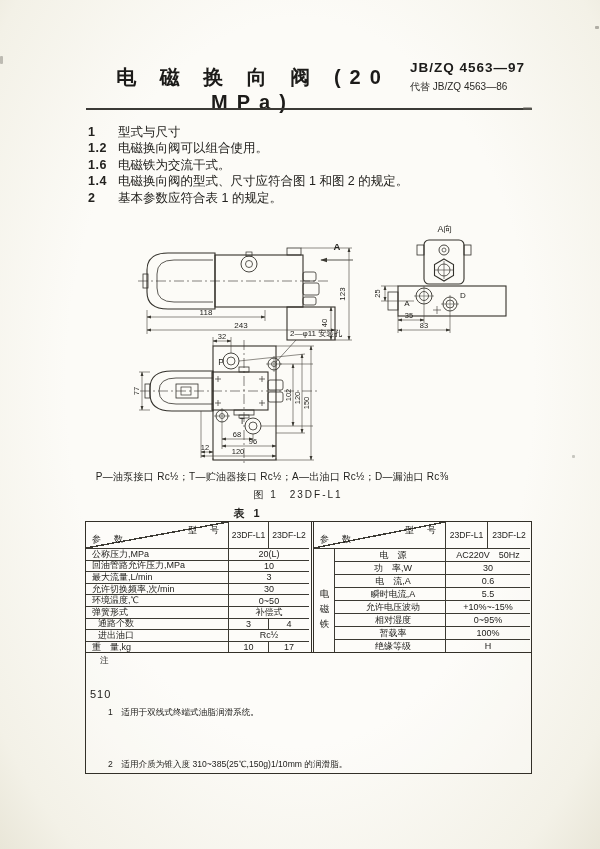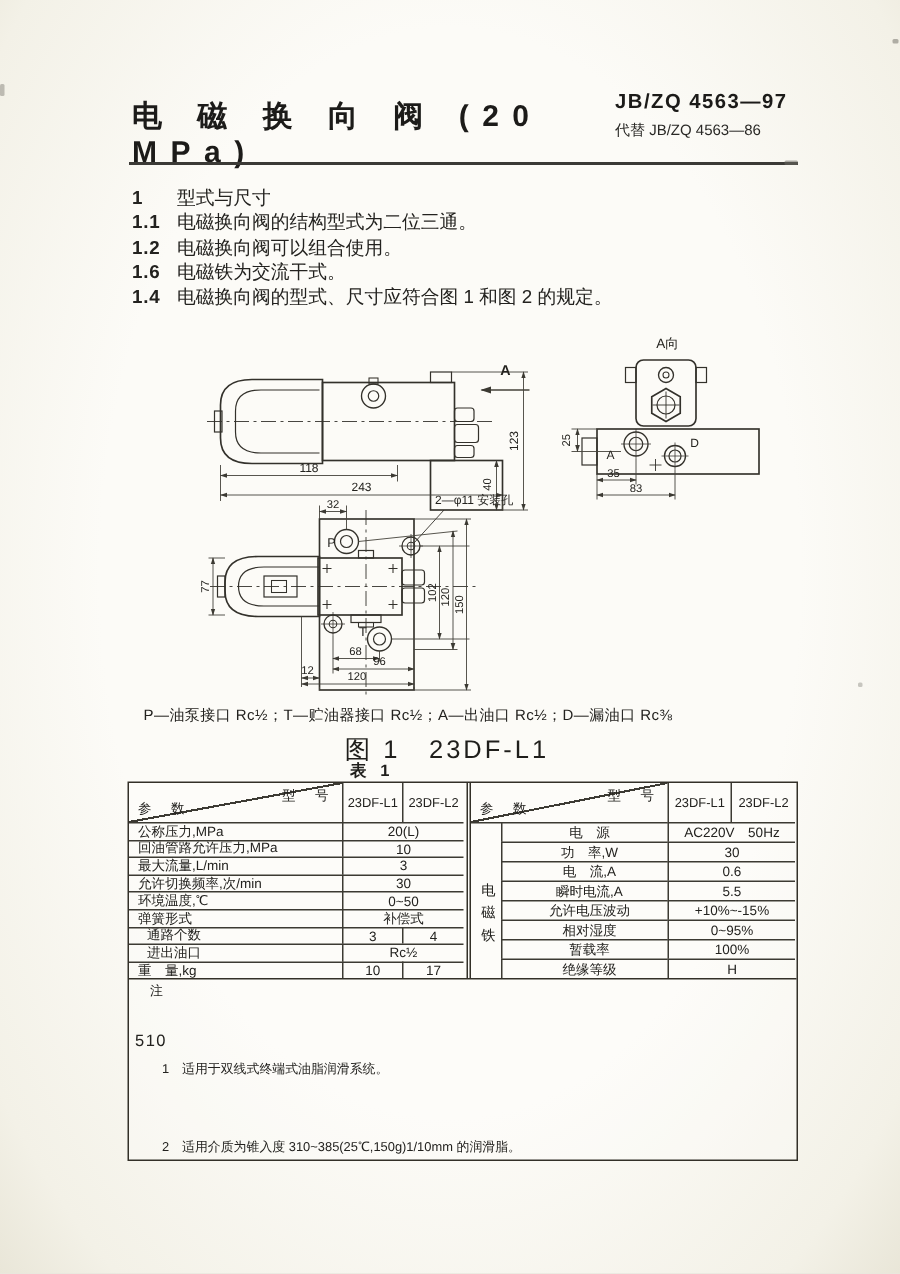--- a/index.html
+++ b/index.html
@@ -11,21 +11,21 @@
     color:#23221f;
   }
   .page{
     position:absolute;left:0;top:0;width:600px;height:849px;
     background:radial-gradient(ellipse at 50% 45%, #fcfbf7 55%, #f3f1e7 88%, #e9e6d8 100%);
   }
   
   .title{
     position:absolute;left:88px;top:64px;width:330px;
     font-size:20px;font-weight:bold;letter-spacing:9px;
-    text-align:left;color:#1c1b19;
+    text-align:center;color:#1c1b19;
   }
   .stdno{
     position:absolute;left:410px;top:60px;
     font-size:13.5px;font-weight:bold;letter-spacing:1px;color:#1c1b19;
   }
   .replaces{
     position:absolute;left:410px;top:80px;
     font-size:10px;color:#2a2926;
   }
   .rule{
@@ -37,21 +37,21 @@
   .clause .no{display:inline-block;min-width:30px;font-weight:bold;letter-spacing:.5px;}
   
   .figwrap{position:absolute;left:0;top:222px;width:600px;height:246px;}
   svg text{fill:#24231f;font-family:"Liberation Sans",sans-serif;}
   .legend{
     position:absolute;left:0;top:470px;width:544px;text-align:center;
     font-size:10px;letter-spacing:.3px;color:#23221f;
   }
   .figcap{
     position:absolute;left:0;top:488px;width:596px;text-align:center;
-    font-size:17px;letter-spacing:2px;color:#1f1e1b;
+    font-size:10px;letter-spacing:2px;color:#1f1e1b;
   }
   .tabcap{
     position:absolute;left:0;top:506px;width:496px;text-align:center;
     font-size:11px;font-weight:bold;letter-spacing:3px;color:#1f1e1b;
   }
   
   .tbl{
     position:absolute;left:85px;top:521px;width:445px;
     border:1.5px solid #333028;background:rgba(255,255,255,.25);
     font-size:9px;color:#23221f;
@@ -94,24 +94,24 @@
 
 <div class="page">
 
   <div class="title">电 磁 换 向 阀 (20 MPa)</div>
   <div class="stdno">JB/ZQ 4563—97</div>
   <div class="replaces">代替 JB/ZQ 4563—86</div>
   <div class="rule"></div>
 
   <div class="clauses">
     <div class="clause"><span class="no">1</span><span>型式与尺寸</span></div>
-    <div class="clause"><span class="no">1.1</span><span>电磁换向阀的结构型式为二位三通。</span></div>
     <div class="clause"><span class="no">1.2</span><span>电磁换向阀可以组合使用。</span></div>
     <div class="clause"><span class="no">1.6</span><span>电磁铁为交流干式。</span></div>
     <div class="clause"><span class="no">1.4</span><span>电磁换向阀的型式、尺寸应符合图 1 和图 2 的规定。</span></div>
+    <div class="clause"><span class="no">2</span><span>基本参数应符合表 1 的规定。</span></div>
   </div>
 
   <div class="figwrap">
   <svg width="600" height="246" viewBox="0 0 600 246">
     <defs>
       <marker id="arr" viewBox="0 0 10 10" refX="9" refY="5" markerWidth="8" markerHeight="8" orient="auto-start-reverse">
         <path d="M0,1.8 L10,5 L0,8.2 z" fill="#3c3a33"></path>
       </marker>
     </defs>
 

